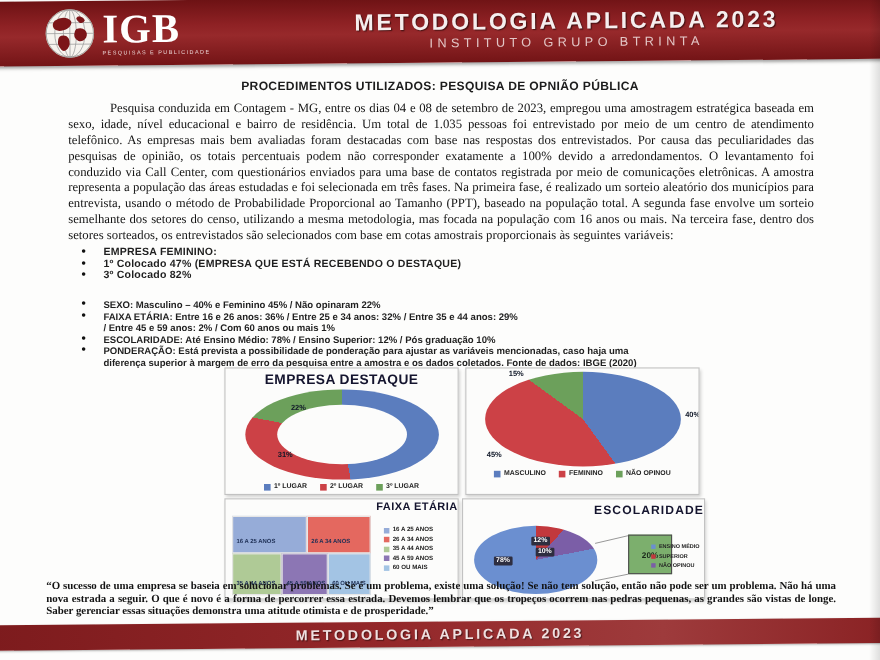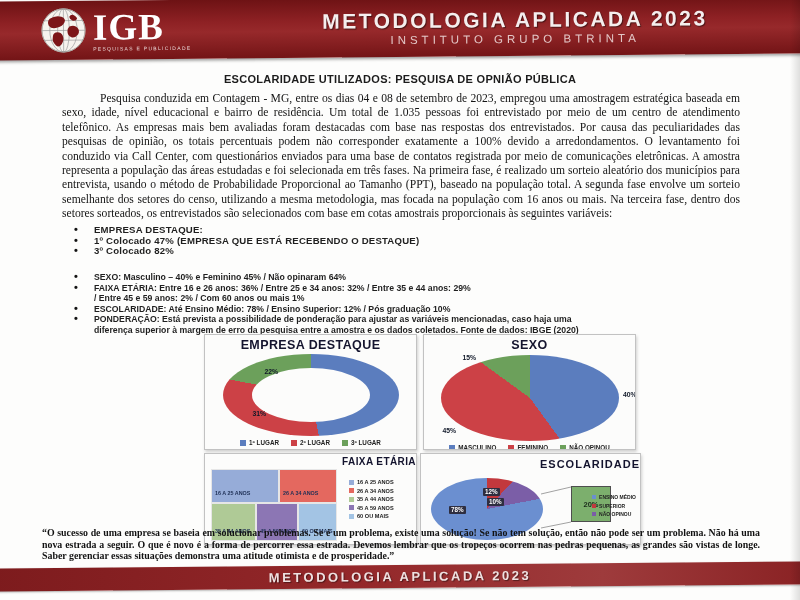--- a/index.html
+++ b/index.html
@@ -134,31 +134,31 @@
         <span class="logo-igb">IGB</span>
         <span class="logo-tagline">PESQUISAS E PUBLICIDADE</span>
       </div>
     </div>
     <div class="banner-titles">
       <div class="banner-title">METODOLOGIA APLICADA 2023</div>
       <div class="banner-subtitle">INSTITUTO GRUPO BTRINTA</div>
     </div>
   </div>
 
-  <div class="sec-title">ESCOLARIDADE UTILIZADOS: PESQUISA DE OPNIÃO PÚBLICA</div>
+  <div class="sec-title">PROCEDIMENTOS UTILIZADOS: PESQUISA DE OPNIÃO PÚBLICA</div>
   <p class="paragraph">Pesquisa conduzida em  Contagem - MG, entre os dias 04 e 08 de setembro de 2023, empregou uma amostragem estratégica baseada em sexo, idade, nível educacional e bairro de residência. Um total de 1.035 pessoas foi entrevistado por meio de um centro de atendimento telefônico. As empresas mais bem avaliadas foram destacadas com base nas respostas dos entrevistados. Por causa das peculiaridades das pesquisas de opinião, os totais percentuais podem não corresponder exatamente a 100% devido a arredondamentos. O levantamento foi conduzido via Call Center, com questionários enviados para uma base de contatos registrada por meio de comunicações eletrônicas. A amostra representa a população das áreas estudadas e foi selecionada em três fases. Na primeira fase, é realizado um sorteio aleatório dos municípios para entrevista, usando o método de Probabilidade Proporcional ao Tamanho (PPT), baseado na população total. A segunda fase envolve um sorteio semelhante dos setores do censo, utilizando a mesma metodologia, mas focada na população com 16 anos ou mais. Na terceira fase, dentro dos setores sorteados, os entrevistados são selecionados com base em cotas amostrais proporcionais às seguintes variáveis:</p>
 
   <ul class="bullets bullets-g1">
-    <li>EMPRESA DESTAQUE:</li>
+    <li>EMPRESA FEMININO:</li>
     <li>1º Colocado 47% (EMPRESA QUE ESTÁ RECEBENDO O DESTAQUE)</li>
     <li>3º Colocado 82%</li>
   </ul>
 
   <ul class="bullets bullets-g2">
-    <li>SEXO: Masculino – 40% e Feminino 45% / Não opinaram 64%</li>
+    <li>SEXO: Masculino – 40% e Feminino 45% / Não opinaram 22%</li>
     <li>FAIXA ETÁRIA: Entre 16 e 26 anos: 36% / Entre 25 e 34 anos: 32% / Entre 35 e 44 anos: 29%
 / Entre 45 e 59 anos: 2% / Com 60 anos ou mais 1%</li>
     <li>ESCOLARIDADE: Até Ensino Médio: 78% / Ensino Superior: 12% / Pós graduação 10%</li>
     <li>PONDERAÇÃO: Está prevista a possibilidade de ponderação para ajustar as variáveis mencionadas, caso haja uma
 diferença superior à margem de erro da pesquisa entre a amostra e os dados coletados. Fonte de dados: IBGE (2020)</li>
   </ul>
 
   <div class="card card-empresa">
     <div class="card-title">EMPRESA DESTAQUE</div>
     <div class="donut-wrap">
@@ -176,21 +176,20 @@
           <span>2º LUGAR</span>
         </span>
       <span class="legend-item">
           <span class="swatch" style="background-color: rgb(108, 160, 91);"></span>
           <span>3º LUGAR</span>
         </span>
     </div>
   </div>
 
   <div class="card card-sexo">
-    <div class="card-title">SEXO</div>
     <div class="sexo-pie-wrap">
       <div class="pie sexo-pie" style="background: conic-gradient(rgb(91, 125, 190) 0%, rgb(91, 125, 190) 40%, rgb(204, 65, 70) 40%, rgb(204, 65, 70) 85%, rgb(108, 160, 91) 85%, rgb(108, 160, 91) 100%);"></div>
       <span class="pct-label" style="left:22px; top:-1px;">15%</span>
       <span class="pct-label" style="left:2px; top:72px;">45%</span>
       <span class="pct-label" style="right:-18px; top:36px;">40%</span>
     </div>
     <div class="legend-row">
       <span class="legend-item">
           <span class="swatch" style="background-color: rgb(91, 125, 190);"></span>
           <span>MASCULINO</span>

